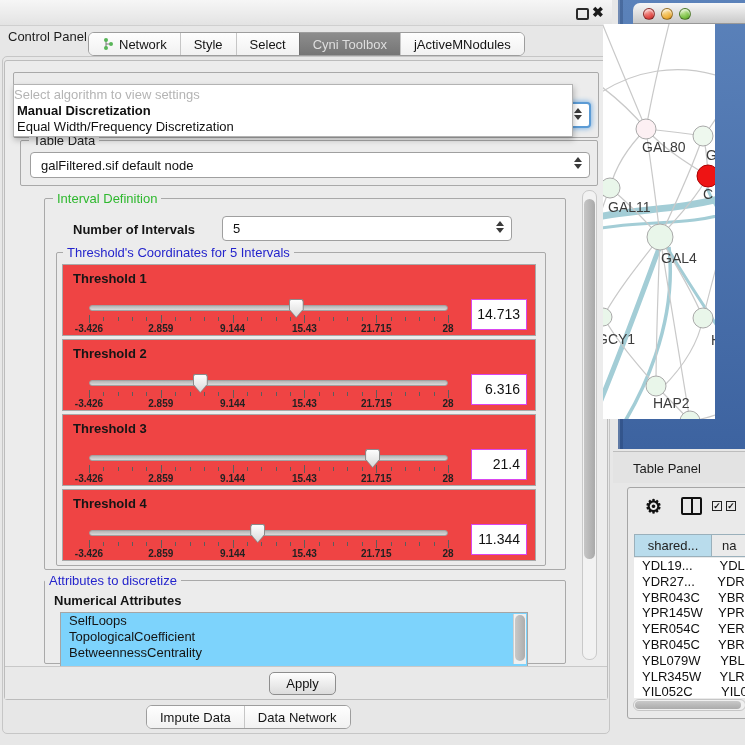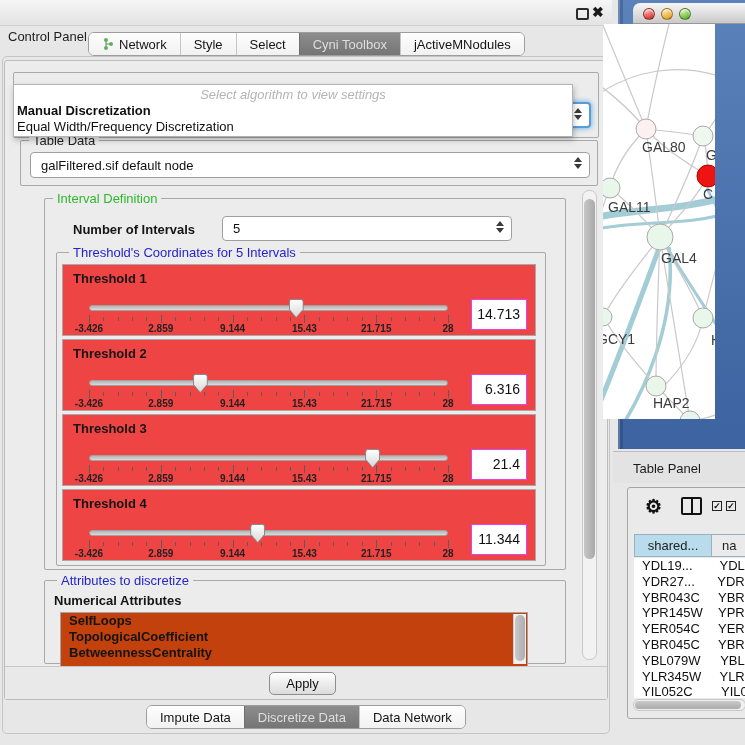--- a/index.html
+++ b/index.html
@@ -32,41 +32,41 @@
   .combobox{position:absolute;background:#fff;border:1px solid #9f9f9f;border-radius:4px;height:26px;
     font-size:13px;color:#111;display:flex;align-items:center;padding:0 24px 0 10px;}
   .combobox .spin{position:absolute;right:7px;top:4px;display:flex;flex-direction:column;gap:2px;}
   .tri-up{width:0;height:0;border-left:4px solid transparent;border-right:4px solid transparent;border-bottom:5px solid #3b3b3b;}
   .tri-dn{width:0;height:0;border-left:4px solid transparent;border-right:4px solid transparent;border-top:5px solid #3b3b3b;}
   .focusring{border:2px solid #5b9bd5;box-shadow:0 0 5px 1px #86b7e4;}
 
   
   .popup{position:absolute;left:13px;top:84px;width:560px;height:53px;background:#fff;border:1px solid #b3b3b3;
     box-shadow:1px 3px 6px rgba(0,0,0,.25);z-index:30;}
-  .popup-hint{position:absolute;left:0;right:0;top:2px;text-align:center;color:#b4b4b4;font-size:13px;font-style:italic;}
+  .popup-hint{position:absolute;left:0;right:0;top:2px;color:#b4b4b4;font-size:13px;}
   .popup-opt{position:absolute;left:3px;font-size:13px;color:#101010;white-space:nowrap;}
 
   
   .th-panel{position:absolute;left:62px;width:474px;height:72px;border:1px solid #a9a9a9;background:#ef4444;}
   .th-name{position:absolute;left:10px;top:6px;font-size:13px;font-weight:bold;color:#151515;}
   .th-track{position:absolute;left:26px;top:40px;width:359px;height:6px;border-radius:3px;
     background:linear-gradient(#b5b5b5,#dadada);border:1px solid #a2a2a2;}
   .th-thumb{position:absolute;top:34px;width:15px;height:19px;
     clip-path:polygon(8% 0,92% 0,100% 10%,100% 55%,50% 100%,0 55%,0 10%);background:#8b8b8b;}
   .th-thumb::after{content:"";position:absolute;inset:1px;
     clip-path:polygon(8% 0,92% 0,100% 10%,100% 55%,50% 100%,0 55%,0 10%);background:linear-gradient(#fdfdfd,#d9d9d9);}
   .th-ticks{position:absolute;left:26px;top:50px;width:359px;height:9px;}
   .th-ticks i{position:absolute;width:1px;background:#5c5c5c;}
   .th-labels{position:absolute;left:26px;top:58px;width:359px;height:12px;padding-left:28px;}
   .th-labels b{position:absolute;transform:translateX(-50%);font-size:10px;font-weight:bold;color:#222;white-space:nowrap;}
   .th-value{position:absolute;left:408px;top:34px;width:56px;height:31px;background:#fff;border:1px solid #d946ef;
     font-size:14px;color:#111;text-align:right;padding:6px 6px 0 0;}
 
   
-  .attr-list{position:absolute;left:60px;top:612px;width:468px;height:68px;background:#c2410c;border:1px solid #a5a5a5;overflow:hidden;font-weight:bold;}
+  .attr-list{position:absolute;left:60px;top:612px;width:468px;height:68px;background:#7dd3fc;border:1px solid #a5a5a5;overflow:hidden;}
   .attr-item{font-size:13px;color:#141414;line-height:16px;padding-left:8px;white-space:nowrap;}
   .list-scroll{position:absolute;right:1px;top:1px;width:13px;height:50px;background:#f0f0f0;border-left:1px solid #cfcfcf;}
   .list-thumb{position:absolute;left:1px;top:1px;width:10px;height:46px;border-radius:5px;background:linear-gradient(90deg,#c9c9c9,#adadad);}
 
   .vscroll{position:absolute;left:582px;top:190px;width:15px;height:470px;background:#f2f2f2;border:1px solid #c9c9c9;border-radius:7px;}
   .vthumb{position:absolute;left:1px;top:8px;width:11px;height:360px;border-radius:6px;background:linear-gradient(90deg,#c6c6c6,#a9a9a9);}
 
   .bottom-strip{position:absolute;left:5px;top:666px;width:602px;height:33px;background:#e9e9e9;border-top:1px solid #c8c8c8;}
   .apply-btn{position:absolute;left:269px;top:672px;width:67px;height:23px;border:1px solid #8e8e8e;border-radius:5px;
     background:linear-gradient(#fefefe,#dcdcdc);font-size:13px;color:#111;text-align:center;line-height:21px;z-index:5;}
@@ -171,21 +171,21 @@
   <span style="position:absolute;left:73px;top:222px;font-size:13px;font-weight:bold;color:#151515;">Number of Intervals</span>
   <div class="combobox" style="left:222px;top:216px;width:290px;height:25px;">
     <span>5</span>
     <span class="spin">
         <i class="tri-up"></i>
         <i class="tri-dn"></i>
       </span>
   </div>
 
   <div class="groupbox" style="left:56px;top:252px;width:490px;height:314px;">
-    <span class="grouplabel lbl-blue" style="left:12px;text-align:right;">Threshold's Coordinates for 5 Intervals</span>
+    <span class="grouplabel lbl-blue" style="left:6px;text-align:right;">Threshold's Coordinates for 5 Intervals</span>
   </div>
   <div id="thresholds">
       <div class="th-panel" style="top: 264px;">
         <div class="th-name">Threshold 1</div>
         <div class="th-track"></div>
         <div class="th-thumb" style="left: 225.714px;"></div>
         <div class="th-ticks">
           <i style="left: 0%; height: 8px; top: 0px;"></i>
           <i style="left: 4%; height: 4px; top: 2px;"></i>
           <i style="left: 8%; height: 4px; top: 2px;"></i>
@@ -345,21 +345,21 @@
           <b style="left: 40%;">9.144</b>
           <b style="left: 60%;">15.43</b>
           <b style="left: 80%;">21.715</b>
           <b style="left: 100%;">28</b>
         </div>
         <div class="th-value">11.344</div>
       </div>
     </div>
 
   <div class="groupbox" style="left:44px;top:580px;width:522px;height:84px;">
-    <span class="grouplabel lbl-blue" style="left:12px;">Attributes to discretize</span>
+    <span class="grouplabel lbl-blue" style="left:0;">Attributes to discretize</span>
   </div>
   <span style="position:absolute;left:54px;top:593px;font-size:13px;font-weight:bold;color:#151515;">Numerical Attributes</span>
   <div class="attr-list">
     <div id="attrItems">
         <div class="attr-item">SelfLoops</div>
         <div class="attr-item">TopologicalCoefficient</div>
         <div class="attr-item">BetweennessCentrality</div>
       </div>
     <div class="list-scroll">
         <div class="list-thumb"></div>
@@ -369,23 +369,20 @@
   <div class="vscroll">
       <div class="vthumb"></div>
     </div>
 
   <div class="bottom-strip"></div>
   <div class="apply-btn">Apply</div>
 
   <div class="tabstrip" style="left:146px;top:705px;" id="bottomTabs">
       <div class="tabseg">
         <span>Impute Data</span>
-      </div>
-      <div class="tabseg active">
-        <span>Discretize Data</span>
       </div>
       <div class="tabseg">
         <span>Data Network</span>
       </div>
     </div>
 
   <div class="net-frame"></div>
   <div class="mac-bar">
     <span class="light" style="left:10px;background:radial-gradient(circle at 35% 30%,#f59a93,#df4744 60%,#a32320);"></span>
     <span class="light" style="left:28px;background:radial-gradient(circle at 35% 30%,#f8d88a,#eeb03a 60%,#b67b14);"></span>

